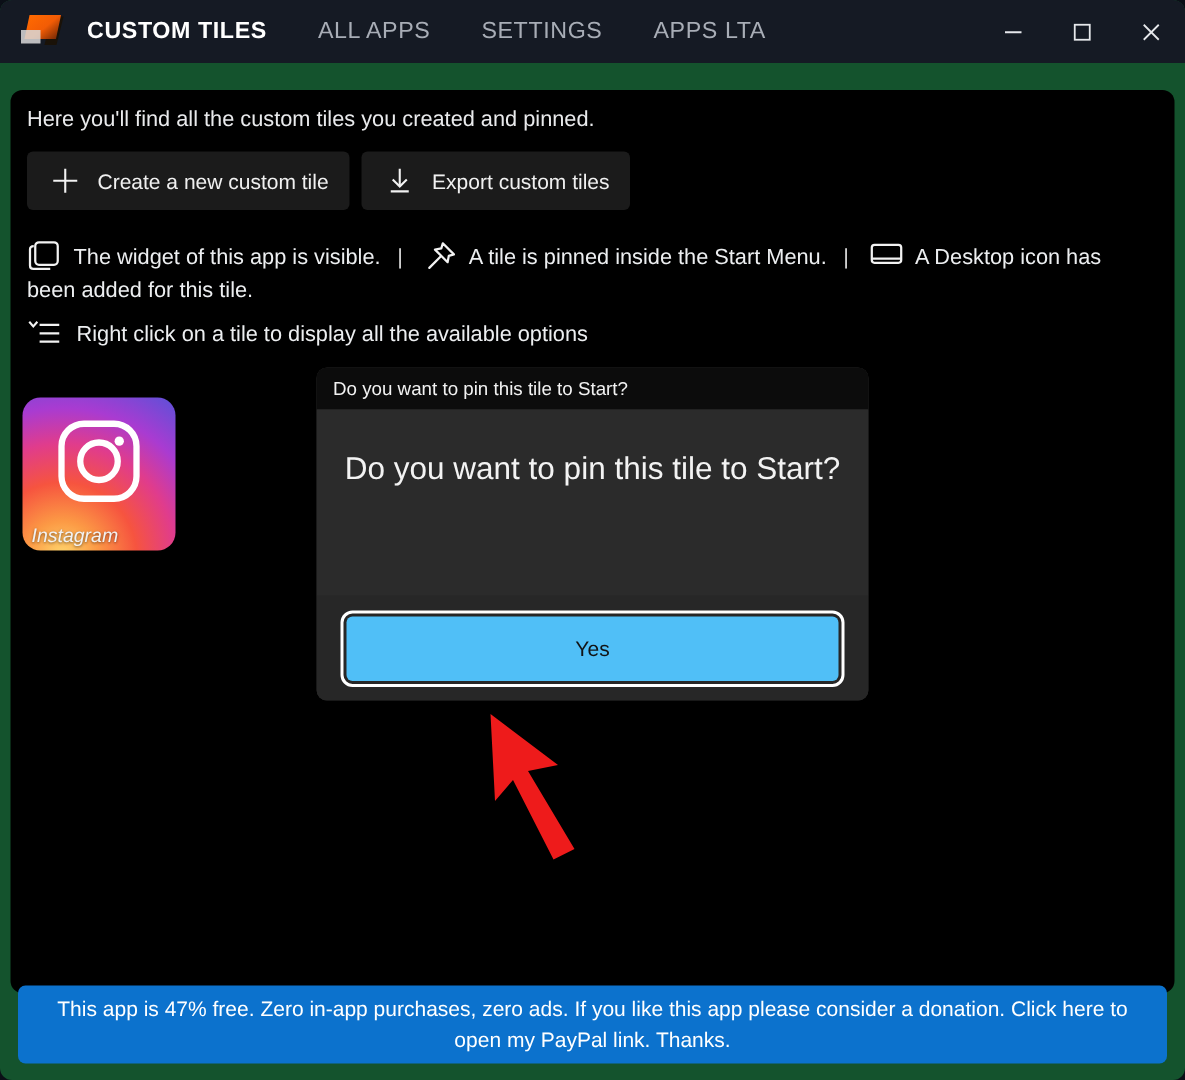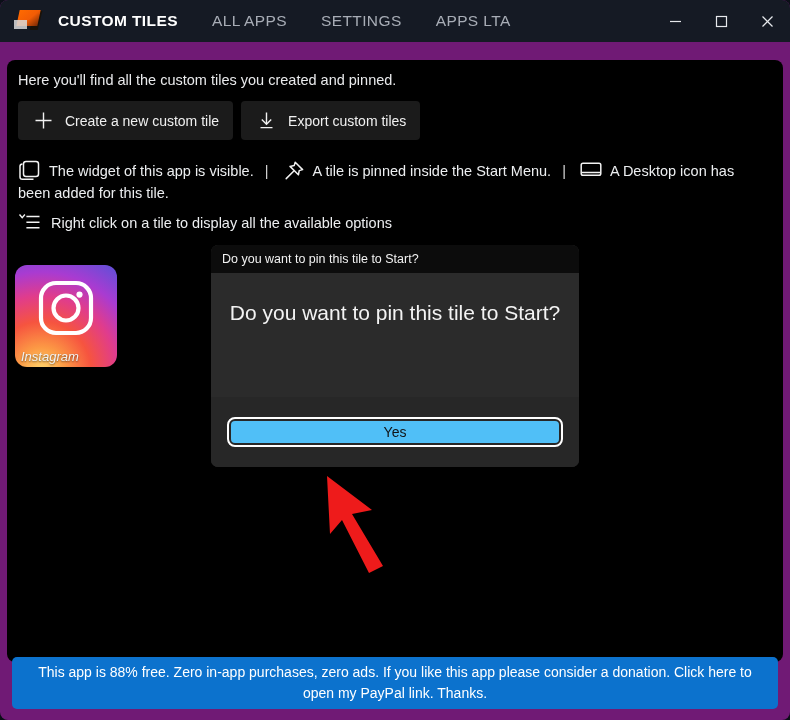--- a/index.html
+++ b/index.html
@@ -5,21 +5,21 @@
   * { box-sizing: border-box; margin: 0; padding: 0; }
   html, body {
     width: 790px; height: 720px;
     background: #0b0f17;
     font-family: "Liberation Sans", sans-serif;
     overflow: hidden;
   }
   #app-window {
     position: absolute; left: 0; top: 0;
     width: 790px; height: 720px;
-    background: #701a75;
+    background: #14532d;
     border-radius: 8px;
     overflow: hidden;
   }
 
   
   #title-bar {
     position: absolute; left: 0; top: 0; width: 790px; height: 42px;
     display: flex; align-items: center;
     background: #151a24;
   }
@@ -134,21 +134,21 @@
     display: flex; align-items: flex-start; justify-content: center;
     padding-top: 28px;
   }
   #dialog-message { font-size: 21px; color: #f3f3f3; }
   #dialog-buttons {
     height: 70px; background: #272727;
     display: flex; align-items: center; gap: 13px;
     padding: 0 20px;
   }
   .dlg-btn {
-    flex: 1; height: 22px; border-radius: 4px;
+    flex: 1; height: 43px; border-radius: 4px;
     display: flex; align-items: center; justify-content: center;
     font-size: 14px; cursor: pointer;
   }
   .dlg-btn.primary {
     background: #50bff7; color: #111315;
     outline: 2px solid #ffffff; outline-offset: 2px;
   }
   .dlg-btn.secondary { background: #333333; color: #f0f0f0; }
 
   
@@ -300,16 +300,16 @@
     </div>
 
     <div id="pointer-arrow">
       <svg width="95" height="100" viewBox="0 0 95 100">
         <path d="M2 2 L47 36 L27 40 L58 92 L44 99 L17 46 L5 60 Z" fill="#ee1b1b"></path>
       </svg>
     </div>
   </div>
 
   <div id="donation-banner">
-    <span>This app is 88% free. Zero in-app purchases, zero ads. If you like this app please consider a donation. Click here to open my PayPal link. Thanks.</span>
+    <span>This app is 47% free. Zero in-app purchases, zero ads. If you like this app please consider a donation. Click here to open my PayPal link. Thanks.</span>
   </div>
 
 </div>
 
 </body></html>

